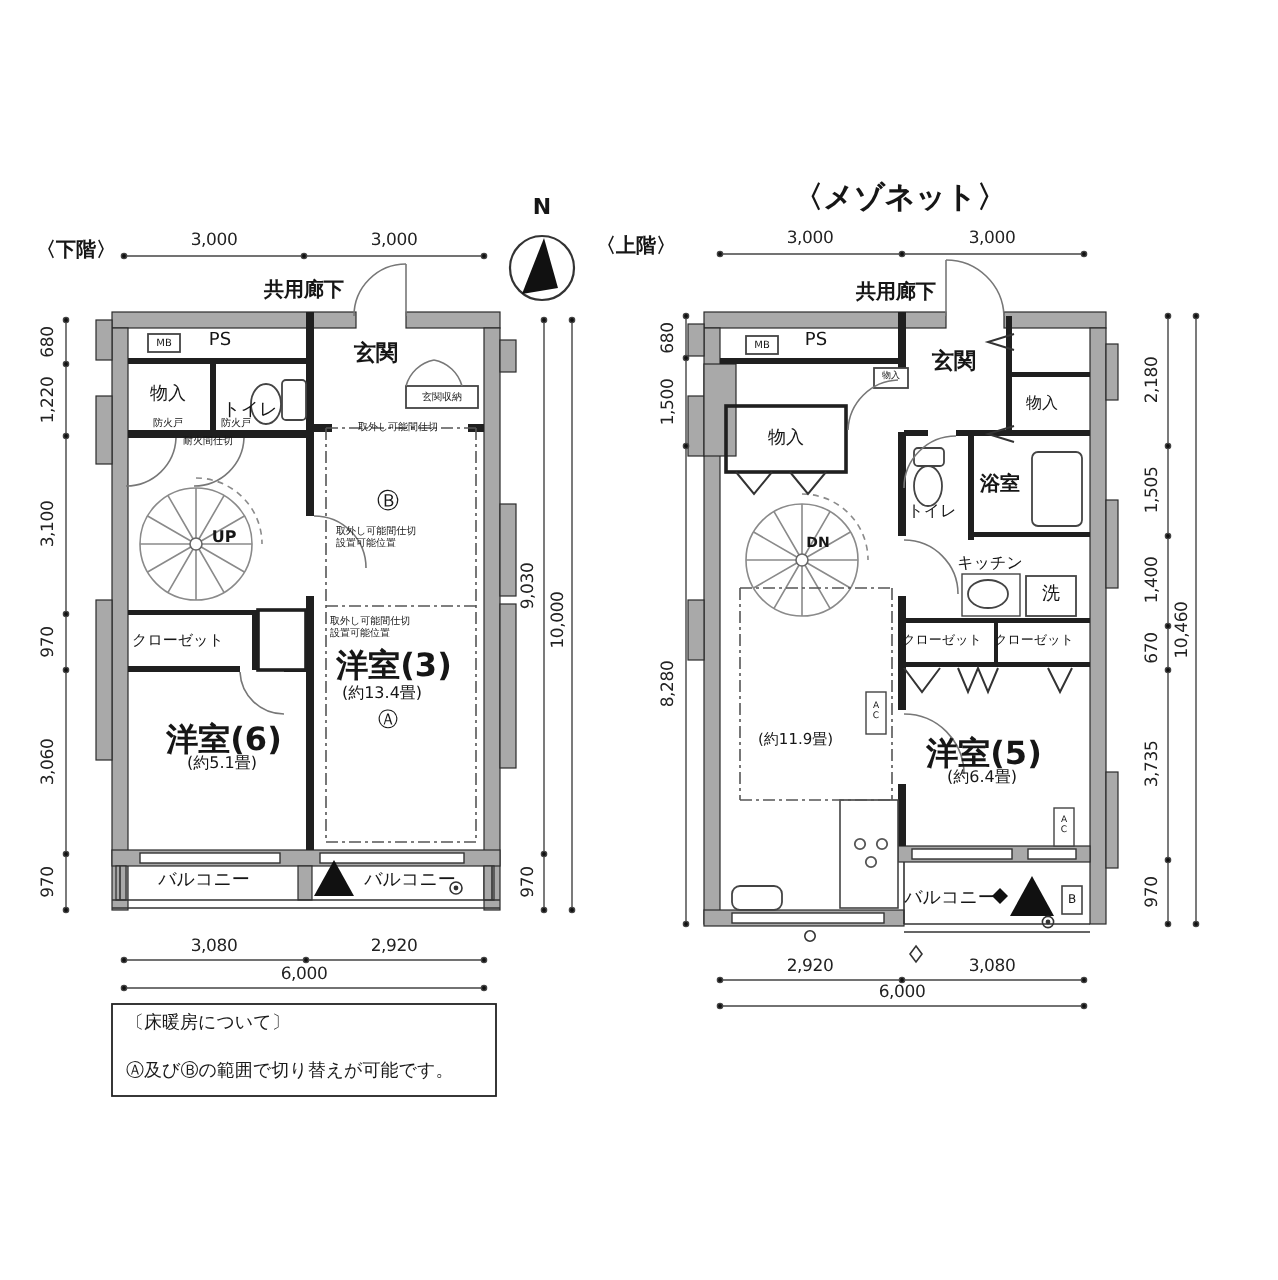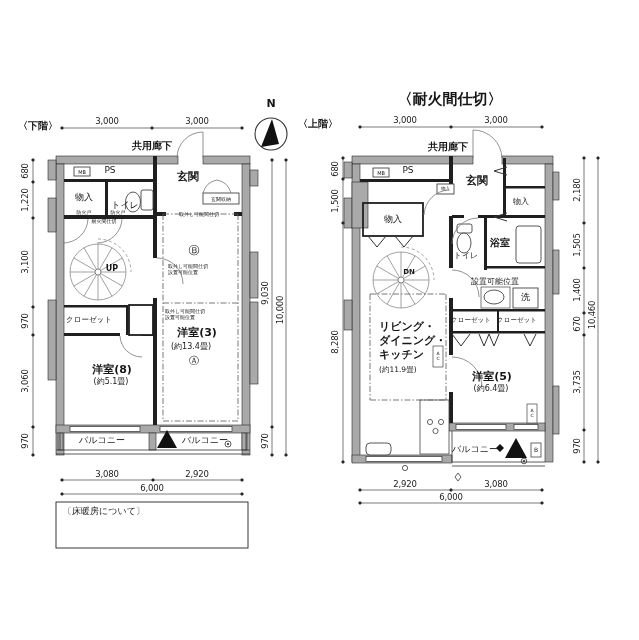--- a/index.html
+++ b/index.html
@@ -5,21 +5,21 @@
   html,body{margin:0;padding:0;background:#fff;}
   .stage{position:relative;width:639px;height:640px;background:#ffffff;overflow:hidden;
          font-family:"DejaVu Sans",sans-serif;color:#141414;}
   svg{position:absolute;left:0;top:0;}
   .lbl{position:absolute;transform:translate(-50%,-50%);white-space:pre;line-height:1.25;
        text-align:center;color:#161616;}
   .tl{transform:none;text-align:left;}
   .rot{transform:translate(-50%,-50%) rotate(-90deg);}
   .f4{font-size:4.5px;} .f5{font-size:5px;} .f6{font-size:6px;} .f65{font-size:6.5px;}
   .f7{font-size:7px;} .f75{font-size:7.5px;} .f8{font-size:8px;} .f9{font-size:9px;}
-  .f10{font-size:10px;} .f11{font-size:11px;} .f12{font-size:11px;} .f15{font-size:15px;}
+  .f10{font-size:10px;} .f11{font-size:11px;} .f12{font-size:16px;} .f15{font-size:15px;}
   .b{font-weight:bold;}
   .dim{font-size:8.5px;color:#222;letter-spacing:-0.2px;}
   .note-line{position:absolute;left:63px;font-size:9px;color:#1a1a1a;white-space:pre;}
 </style>
 </head>
 <body>
 
 <div class="stage">
 
 <svg width="639" height="640" viewBox="0 0 639 640">
@@ -231,24 +231,25 @@
   </g>
 
   <g>
     <circle cx="271" cy="134" r="16" fill="#fff" stroke="#333" stroke-width="1.1"></circle>
     <polygon points="272,119 261,147 279,144" fill="#111"></polygon>
   </g>
 
   <rect x="56" y="502" width="192" height="46" fill="none" stroke="#222" stroke-width="0.9"></rect>
 </svg>
 
-<div class="lbl f15 b" style="left:450px;top:99px">〈耐火間仕切〉</div>
+<div class="lbl f15 b" style="left:450px;top:99px">〈メゾネット〉</div>
 <div class="lbl f11 b" style="left:271px;top:104px">N</div>
 
 <div class="note-line" style="top:505px">〔床暖房について〕</div>
+<div class="note-line" style="top:529px">Ⓐ及びⒷの範囲で切り替えが可能です。</div>
 
 <div class="lbl f10 b" style="left:38px;top:126px">〈下階〉</div>
 <div class="lbl dim" style="left:107px;top:121px">3,000</div>
 <div class="lbl dim" style="left:197px;top:121px">3,000</div>
 <div class="lbl f10 b" style="left:152px;top:146px">共用廊下</div>
 <div class="lbl f5" style="left:82px;top:171.5px">MB</div>
 <div class="lbl f9" style="left:110px;top:171px">PS</div>
 <div class="lbl f11 b" style="left:188px;top:177px">玄関</div>
 <div class="lbl f5" style="left:221px;top:198.5px">玄関収納</div>
 <div class="lbl f9" style="left:84px;top:198px">物入</div>
@@ -260,21 +261,21 @@
 <div class="lbl f11" style="left:194px;top:251px">Ⓑ</div>
 <div class="lbl f5 tl" style="left:168px;top:263px;transform:none">取外し可能間仕切
 設置可能位置</div>
 <div class="lbl f8 b" style="left:112px;top:269px">UP</div>
 <div class="lbl f5 tl" style="left:165px;top:308px;transform:none">取外し可能間仕切
 設置可能位置</div>
 <div class="lbl f12 b" style="left:197px;top:333px">洋室(3)</div>
 <div class="lbl f8" style="left:191px;top:347px">(約13.4畳)</div>
 <div class="lbl f10" style="left:194px;top:361px">Ⓐ</div>
 <div class="lbl f75" style="left:89px;top:320px">クローゼット</div>
-<div class="lbl f12 b" style="left:112px;top:370px">洋室(8)</div>
+<div class="lbl f12 b" style="left:112px;top:370px">洋室(6)</div>
 <div class="lbl f8" style="left:111px;top:382px">(約5.1畳)</div>
 <div class="lbl f9" style="left:102px;top:441px">バルコニー</div>
 <div class="lbl f9" style="left:205px;top:441px">バルコニー</div>
 <div class="lbl dim rot" style="left:25px;top:171px">680</div>
 <div class="lbl dim rot" style="left:25px;top:200px">1,220</div>
 <div class="lbl dim rot" style="left:25px;top:262px">3,100</div>
 <div class="lbl dim rot" style="left:25px;top:321px">970</div>
 <div class="lbl dim rot" style="left:25px;top:381px">3,060</div>
 <div class="lbl dim rot" style="left:25px;top:441px">970</div>
 <div class="lbl dim rot" style="left:265px;top:293px">9,030</div>
@@ -289,26 +290,23 @@
 <div class="lbl dim" style="left:496px;top:120px">3,000</div>
 <div class="lbl f10 b" style="left:448px;top:147px">共用廊下</div>
 <div class="lbl f5" style="left:381px;top:172.5px">MB</div>
 <div class="lbl f9" style="left:408px;top:171px">PS</div>
 <div class="lbl f11 b" style="left:477px;top:181px">玄関</div>
 <div class="lbl f4" style="left:445.5px;top:189px">物入</div>
 <div class="lbl f8" style="left:521px;top:202px">物入</div>
 <div class="lbl f9" style="left:393px;top:220px">物入</div>
 <div class="lbl f8" style="left:466px;top:256px">トイレ</div>
 <div class="lbl f10 b" style="left:500px;top:243px">浴室</div>
-<div class="lbl f8" style="left:495px;top:282px">設置可能位置</div>
+<div class="lbl f8" style="left:495px;top:282px">キッチン</div>
 <div class="lbl f9" style="left:525.5px;top:298px">洗</div>
 <div class="lbl f7 b" style="left:409px;top:272px">DN</div>
-<div class="lbl f11 b tl" style="left:379px;top:320px;line-height:1.28">リビング・
-ダイニング・
-キッチン</div>
 <div class="lbl f75 tl" style="left:379px;top:365px">(約11.9畳)</div>
 <div class="lbl f65" style="left:471px;top:320px">クローゼット</div>
 <div class="lbl f65" style="left:517px;top:320px">クローゼット</div>
 <div class="lbl f12 b" style="left:492px;top:377px">洋室(5)</div>
 <div class="lbl f8" style="left:491px;top:389px">(約6.4畳)</div>
 <div class="lbl f9" style="left:475px;top:450px">バルコニー</div>
 <div class="lbl f4" style="left:438px;top:356px;line-height:1.15">A
 C</div>
 <div class="lbl f4" style="left:532px;top:413px;line-height:1.15">A
 C</div>

